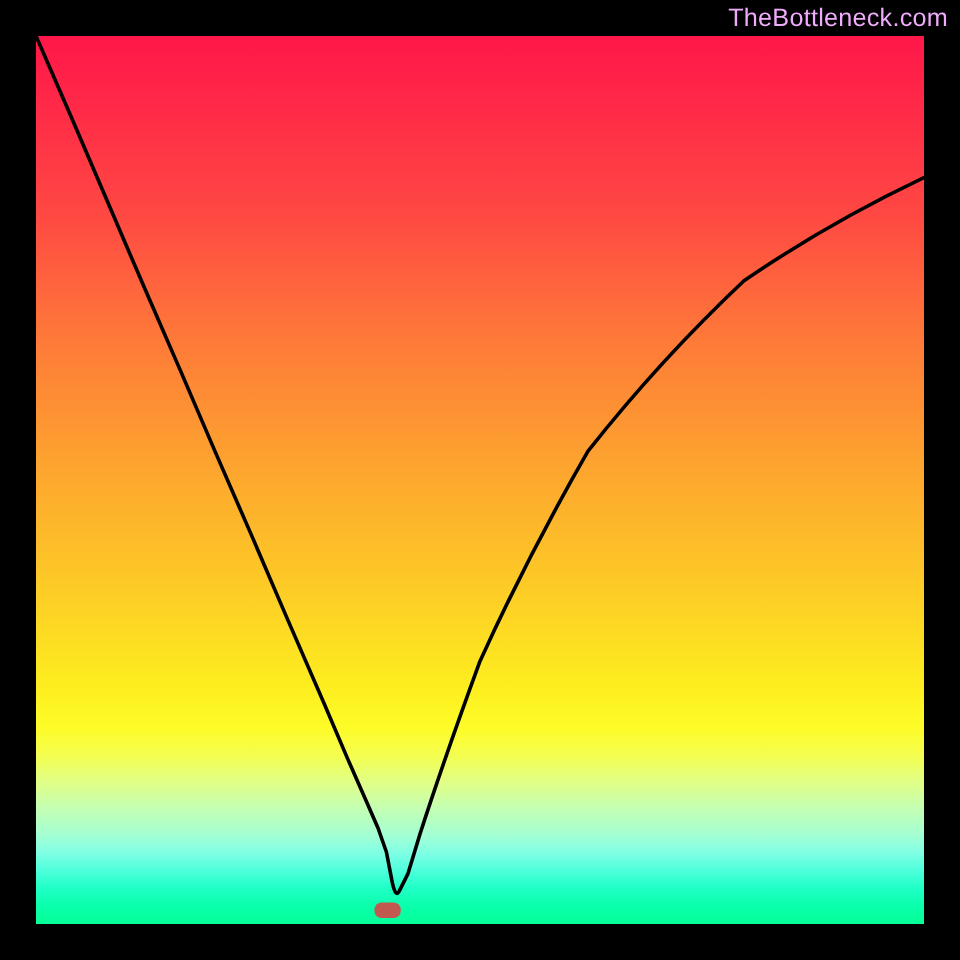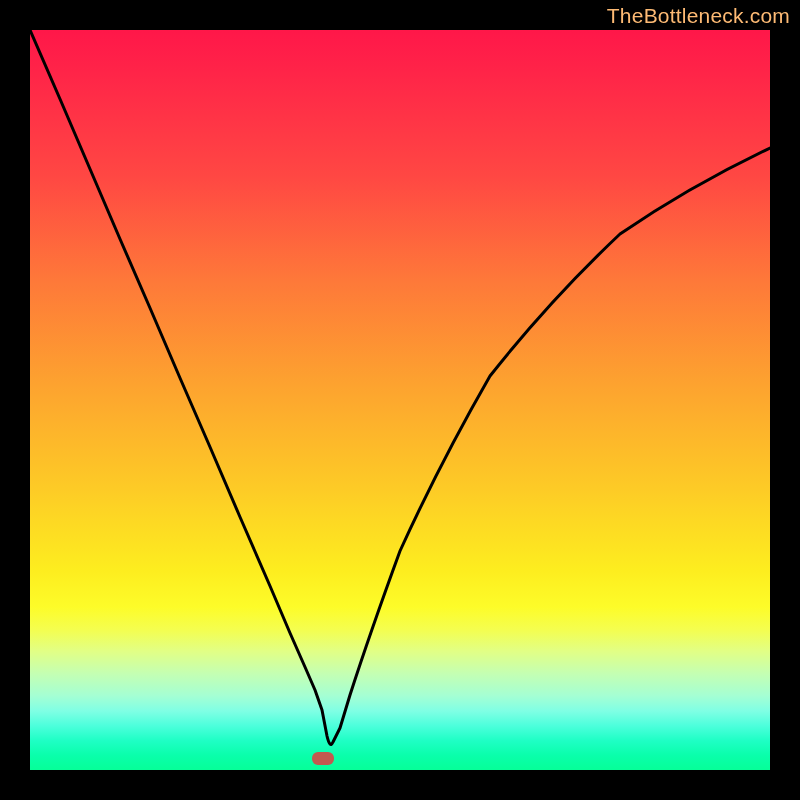--- a/index.html
+++ b/index.html
@@ -7,21 +7,21 @@
     width: 800px;
     height: 800px;
     background: #000;
     position: relative;
     font-family: Arial, sans-serif;
   }
   .watermark {
     position: absolute;
     top: 4px;
     right: 10px;
-    color: #fdba74;
+    color: #f0abfc;
     font-size: 21px;
     font-weight: normal;
     z-index: 10;
     letter-spacing: 0.2px;
   }
   .plot-wrap {
     position: absolute;
     left: 30px;
     top: 30px;
     width: 740px;

